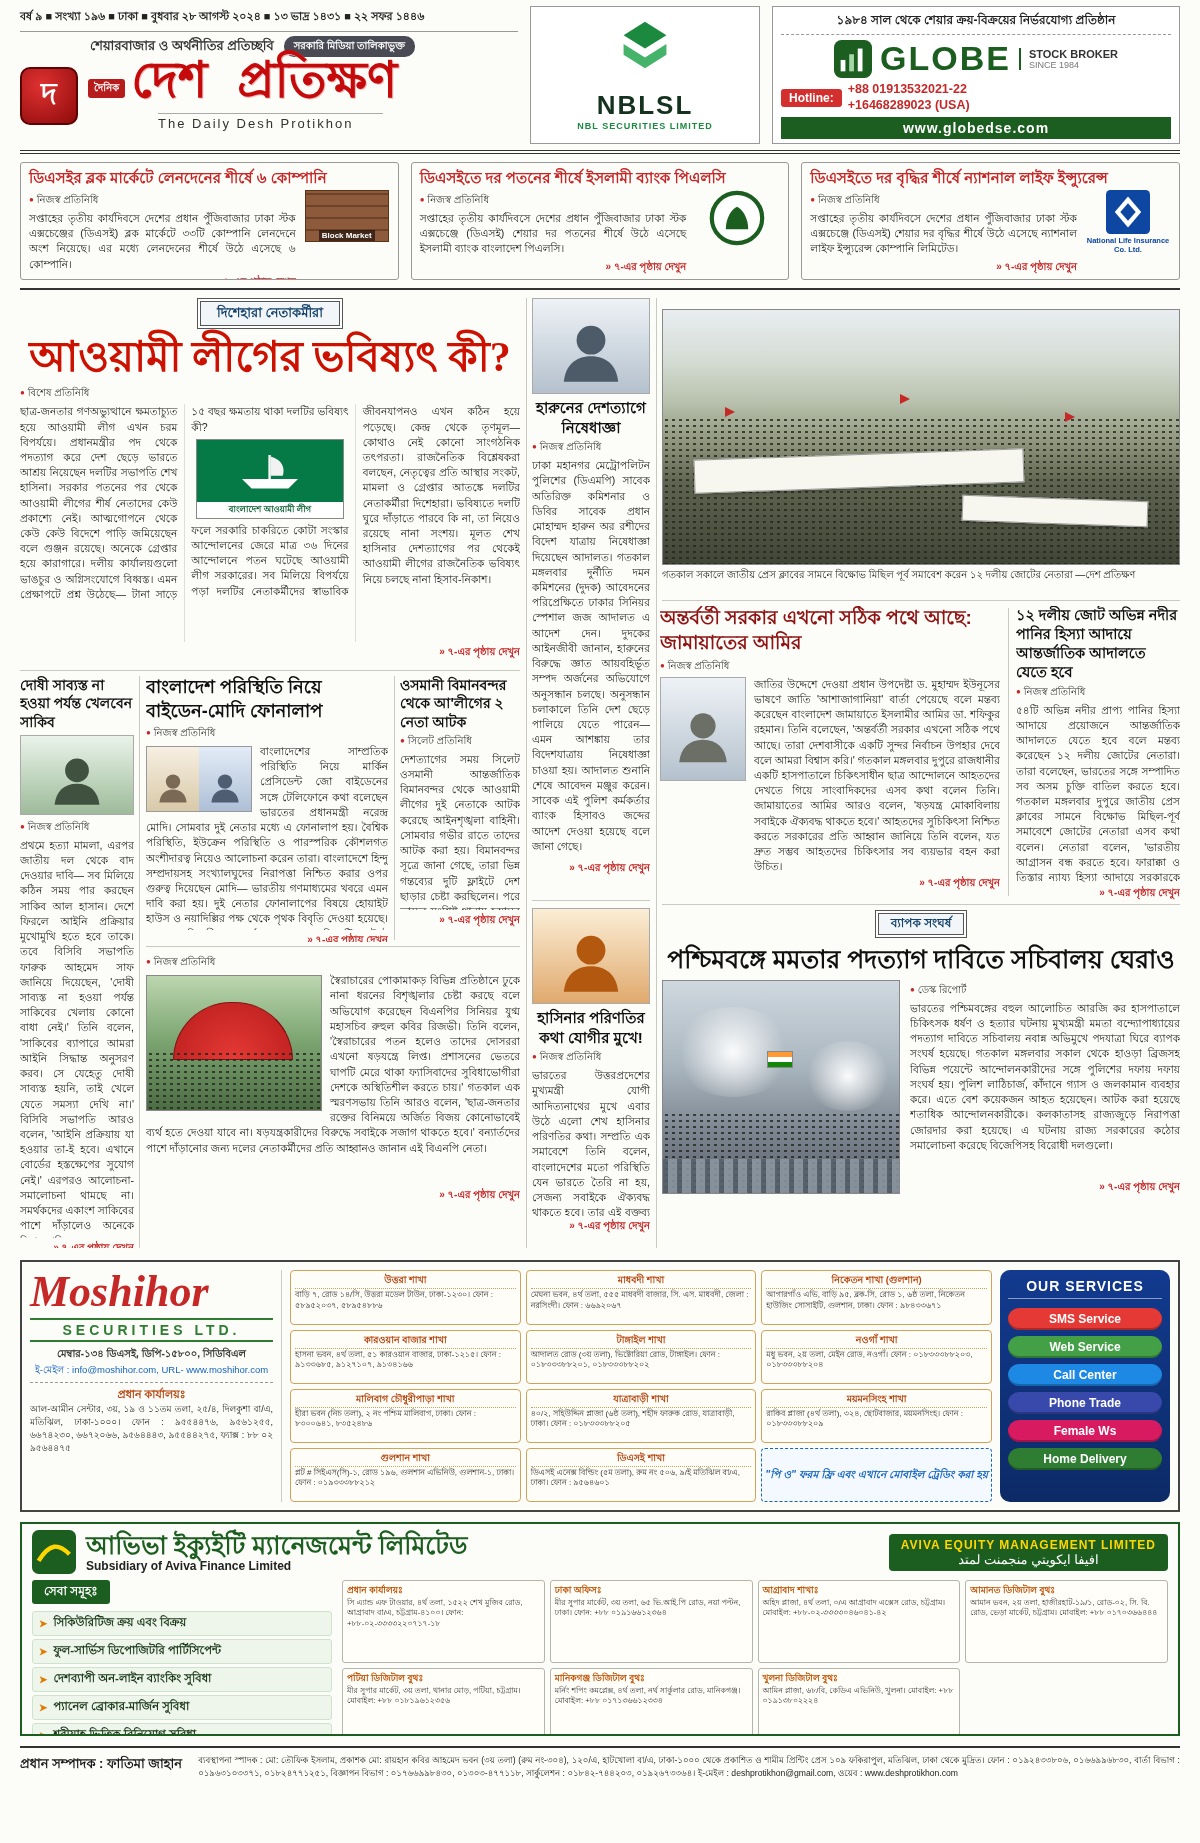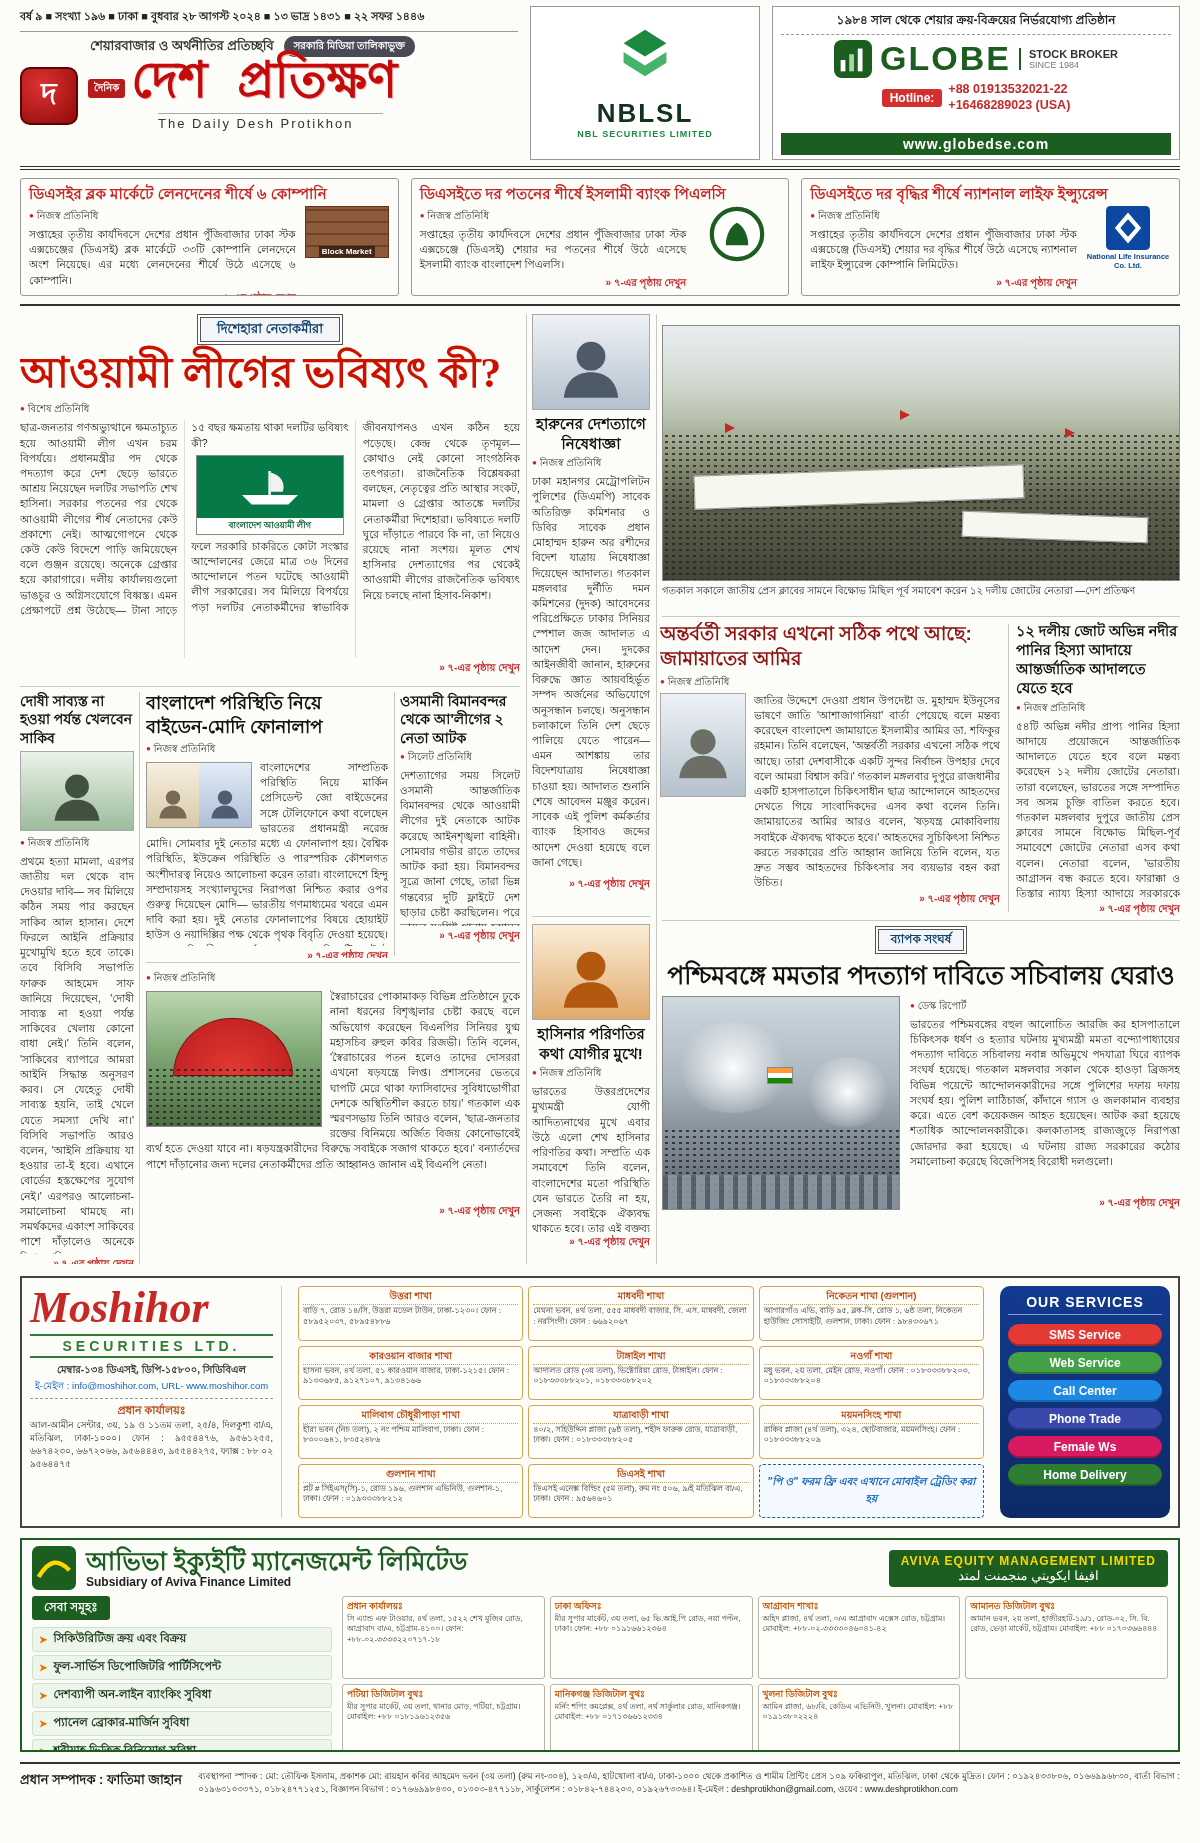--- a/index.html
+++ b/index.html
@@ -21,21 +21,21 @@
 .adbox{border:1px solid #999;background:#fff;padding:6px;display:flex;flex-direction:column;align-items:center;justify-content:center;overflow:hidden}
 .nblsl-name{font-size:26px;font-weight:bold;color:#15321f;letter-spacing:2px;margin-top:20px}
 .nblsl-full{font-size:9px;font-weight:bold;color:#1b8a3f;letter-spacing:1px}
 .globe{align-items:stretch;justify-content:flex-start;padding:4px 8px}
 .globe-note{font-size:12px;font-weight:bold;text-align:center;color:#222;border-bottom:1px dashed #999;padding-bottom:3px}
 .globe-brandrow{display:flex;align-items:center;gap:8px;margin:4px 0;justify-content:center}
 .globe-name{font-size:34px;font-weight:bold;color:#1b5e20;letter-spacing:2px}
 .globe-sub{border-left:2px solid #1b5e20;padding-left:8px}
 .globe-tag{font-size:11px;font-weight:bold;color:#333}
 .globe-since{font-size:9px;color:#777}
-.hotline-row{display:flex;align-items:center;gap:6px;justify-content:center;margin-bottom:20px}
+.hotline-row{display:flex;align-items:center;gap:6px;margin-bottom:4px}
 .hotline-label{background:#d32f2f;color:#fff;font-weight:bold;font-size:12px;padding:2px 8px;border-radius:3px}
 .hotline-nums{font-size:12.5px;font-weight:bold;color:#c62828;line-height:1.25}
 .globe-site{background:#1b5e20;color:#fff;font-weight:bold;text-align:center;font-size:14px;letter-spacing:1px;padding:3px}
 
 
 .dse-strip{display:grid;grid-template-columns:1fr 1fr 1fr;gap:12px;padding:8px 0;border-bottom:2px solid #333}
 .strip-box{border:1px solid #999;padding:6px 8px;overflow:hidden;height:118px;border-radius:3px}
 .strip-headline{color:#c62828;font-weight:bold;font-size:15px;line-height:1.25}
 .strip-flex{display:flex;gap:8px;margin-top:2px}
 .strip-textcol{flex:1}
@@ -50,39 +50,39 @@
 .logo-col{width:86px;display:flex;flex-direction:column;align-items:center;gap:2px}
 .nl-cap{font-size:7.5px;font-weight:bold;color:#0d47a1;text-align:center;line-height:1.2}
 
 
 .main{position:relative;height:952px;margin-top:8px}
 .main > section{position:absolute;overflow:hidden}
 .dv{position:absolute;width:1px;background:#c9c9c2}
 .dh{position:absolute;height:1px;background:#c9c9c2}
 .kicker-wrap{text-align:center}
 .kicker{display:inline-block;border:1px solid #555;box-shadow:0 0 0 2px #fff,0 0 0 3px #555;padding:1px 16px;font-size:13px;font-weight:bold;color:#14426b;margin:3px 0 6px;background:#f2f6f8}
-.lead-headline{font-family:"Liberation Serif",serif;font-size:42px;font-weight:bold;color:#cc1100;line-height:1.12;margin:2px 0 4px}
+.lead-headline{font-family:"Liberation Serif",serif;font-size:42px;font-weight:bold;color:#cc1100;text-align:center;line-height:1.12;margin:2px 0 4px}
 .lead-body{column-count:3;column-gap:14px;column-rule:1px solid #ddd;height:238px;overflow:hidden;margin-top:2px}
 .flag-card{break-inside:avoid;width:94%;margin:4px auto;border:1px solid #888;background:#fff}
 .flag-green{height:62px;background:#067a46;display:flex;align-items:center;justify-content:center}
 .flag-cap{font-size:8.5px;text-align:center;padding:1px;color:#065f2e;font-weight:bold}
 .art-headline{font-weight:bold;color:#101010;line-height:1.3}
 .portrait{background:linear-gradient(#eef2f6,#b4c1cd);display:flex;align-items:flex-end;justify-content:center;overflow:hidden;border:1px solid #aaa}
 .photo{position:relative;overflow:hidden;border:1px solid #888}
 .caption{font-size:10px;line-height:1.35;color:#222;margin-top:3px}
 .crowdtex{position:absolute;left:0;right:0;bottom:0;background-image:radial-gradient(#23261f 1.2px,transparent 1.7px);background-size:7px 6px;opacity:.8}
 .banner{position:absolute;background:#f7f6ef;border:1px solid #999;transform:rotate(-2deg);box-shadow:0 1px 3px rgba(0,0,0,.3)}
 .redflag{position:absolute;width:0;height:0;border-left:10px solid #c62828;border-top:5px solid transparent;border-bottom:5px solid transparent}
 .umbrella{position:absolute;width:120px;height:58px;background:radial-gradient(circle at 50% 100%,#e53935,#b71c1c);border-radius:120px 120px 0 0;border:1px solid #7f1414}
 .fence{position:absolute;left:0;right:0;bottom:0;height:34px;background:repeating-linear-gradient(90deg,#55606b 0 5px,transparent 5px 14px),#8d98a3;opacity:.85}
 .smoke{position:absolute;border-radius:50%;background:radial-gradient(circle,rgba(255,255,255,.95),rgba(255,255,255,0) 70%)}
 .tric{position:absolute;width:26px;height:17px;background:linear-gradient(180deg,#ff9933 0 33%,#fff 33% 66%,#138808 66%);border:1px solid #888}
 
 
-.moshihor{border:2px solid #444;margin-top:10px;height:252px;display:flex;gap:16px;padding:8px;overflow:hidden}
+.moshihor{border:2px solid #444;margin-top:10px;height:252px;display:flex;gap:8px;padding:8px;overflow:hidden}
 .mo-left{width:252px;border-right:1px solid #ccc;padding-right:8px;display:flex;flex-direction:column}
 .mo-brand{font-family:"Liberation Serif",serif;font-style:italic;font-weight:bold;font-size:44px;color:#c62828;line-height:1}
 .mo-brand2{font-size:14px;font-weight:bold;color:#2e7d32;letter-spacing:4px;border-top:2px solid #2e7d32;border-bottom:2px solid #2e7d32;padding:2px 0;margin:4px 0;text-align:center}
 .mo-reg{font-size:10px;font-weight:bold;color:#333;text-align:center}
 .mo-email{font-size:9.5px;color:#1565c0;text-align:center;margin-bottom:4px}
 .mo-ho{font-size:9px;line-height:1.45;border-top:1px dashed #999;padding-top:4px;color:#222;text-align:justify}
 .mo-ho-label{display:block;text-align:center;color:#b5460f;font-weight:bold;font-size:11px}
 .mo-mid{flex:1;display:grid;grid-template-columns:repeat(3,1fr);grid-auto-rows:1fr;gap:5px}
 .branch{border:1px solid #d0a35a;border-radius:4px;padding:2px 4px;overflow:hidden;background:#fffdf7}
 .branch-title{color:#b5460f;font-weight:bold;font-size:9.5px;text-align:center;border-bottom:1px dotted #caa15a;margin-bottom:1px}

